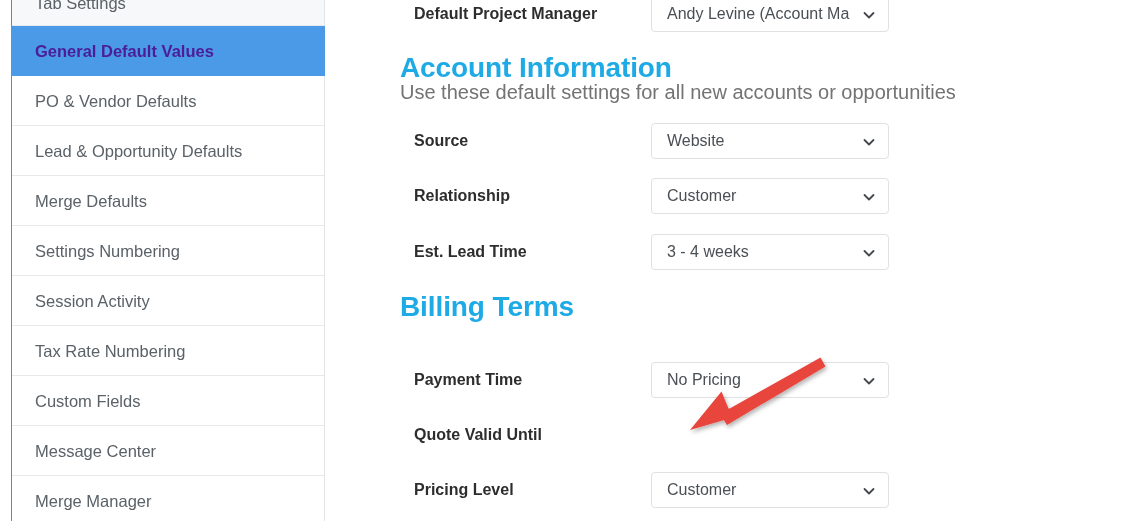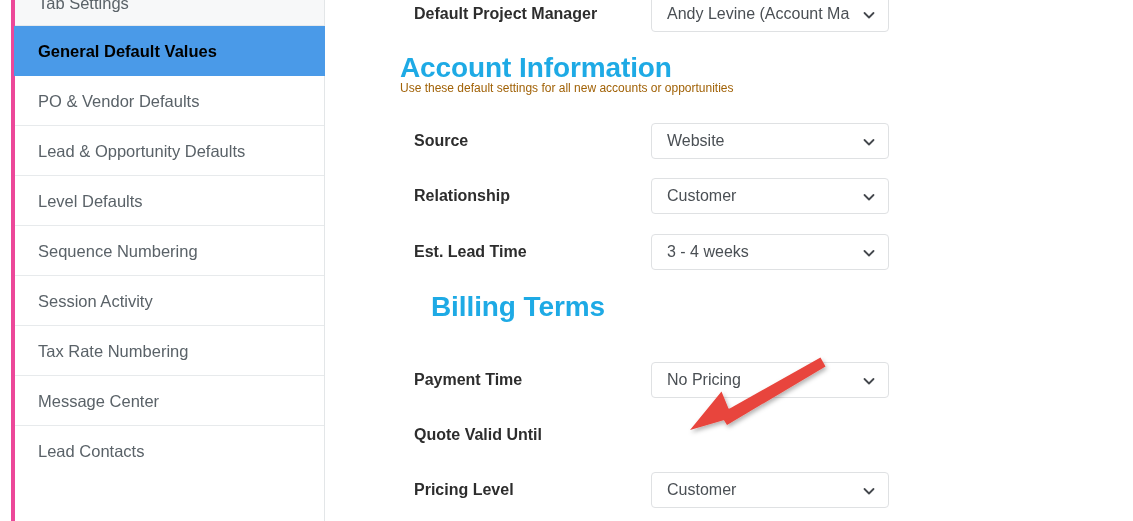--- a/index.html
+++ b/index.html
@@ -23,21 +23,21 @@
   }
 
   
   #sidebar {
     position: absolute;
     left: 11px;
     top: 0;
     width: 314px;
     height: 521px;
     box-sizing: border-box;
-    border-left: 4px solid #ec4899;
+    border-left: 1px solid #ec4899;
     border-right: 1px solid #e3e6e8;
     background: #ffffff;
   }
   .side-item {
     position: relative;
     box-sizing: border-box;
     height: 50px;
     line-height: 50px;
     padding-left: 23px;
     font-size: 16.5px;
@@ -45,21 +45,21 @@
     border-bottom: 1px solid #e7eaec;
     white-space: nowrap;
     overflow: hidden;
     background: #ffffff;
   }
   .side-item.hovered {
     background: #f7f8f9;
   }
   .side-item.active {
     background: #4a9ae8;
-    color: #000000;
+    color: #4c1d95;
     font-weight: bold;
     border-bottom: 1px solid #4a9ae8;
     margin-left: -1px;
     margin-right: -1px;
     padding-left: 24px;
     width: calc(100% + 2px);
   }
   
   .side-item.clipped-top {
     height: 38px;
@@ -132,22 +132,22 @@
     left: 59px;
     font-size: 28px;
     font-weight: bold;
     color: #1eaae5;
     white-space: nowrap;
     letter-spacing: -0.1px;
   }
   .section-sub {
     position: absolute;
     left: 59px;
-    font-size: 12px;
-    color: #a16207;
+    font-size: 20px;
+    color: #737373;
     white-space: nowrap;
   }
 
   
   #annotation-arrow {
     position: absolute;
     left: 670px;
     top: 345px;
     width: 175px;
     height: 100px;
@@ -171,42 +171,45 @@
 
     <div class="side-item">
       <span>PO &amp; Vendor Defaults</span>
     </div>
 
     <div class="side-item">
       <span>Lead &amp; Opportunity Defaults</span>
     </div>
 
     <div class="side-item">
-      <span>Level Defaults</span>
-    </div>
-
-    <div class="side-item">
-      <span>Sequence Numbering</span>
+      <span>Merge Defaults</span>
+    </div>
+
+    <div class="side-item">
+      <span>Settings Numbering</span>
     </div>
 
     <div class="side-item">
       <span>Session Activity</span>
     </div>
 
     <div class="side-item">
       <span>Tax Rate Numbering</span>
     </div>
 
+    <div class="side-item">
+      <span>Custom Fields</span>
+    </div>
 
     <div class="side-item">
       <span>Message Center</span>
     </div>
 
     <div class="side-item clipped-bottom">
-      <span>Lead Contacts</span>
+      <span>Merge Manager</span>
     </div>
 
   </nav>
 
   <section id="main">
 
     <div class="form-row" style="top:-4px;">
       <div class="field-label">Default Project Manager</div>
       <div class="select-box">
         <div class="select-value">Andy Levine (Account Ma</div>
@@ -250,21 +253,21 @@
       <div class="select-box">
         <div class="select-value">3 - 4 weeks</div>
         <span class="chevron">
           <svg viewBox="0 0 12 12" width="12" height="12">
               <path d="M1.5 4 L6 8.5 L10.5 4" fill="none" stroke="#44484d" stroke-width="1.8" stroke-linecap="round" stroke-linejoin="round"></path>
             </svg>
         </span>
       </div>
     </div>
 
-    <div class="section-heading" style="top:291px;margin-left:31px;">Billing Terms</div>
+    <div class="section-heading" style="top:291px;">Billing Terms</div>
 
     <div class="form-row" style="top:362px;">
       <div class="field-label">Payment Time</div>
       <div class="select-box">
         <div class="select-value">No Pricing</div>
         <span class="chevron">
           <svg viewBox="0 0 12 12" width="12" height="12">
               <path d="M1.5 4 L6 8.5 L10.5 4" fill="none" stroke="#44484d" stroke-width="1.8" stroke-linecap="round" stroke-linejoin="round"></path>
             </svg>
         </span>

